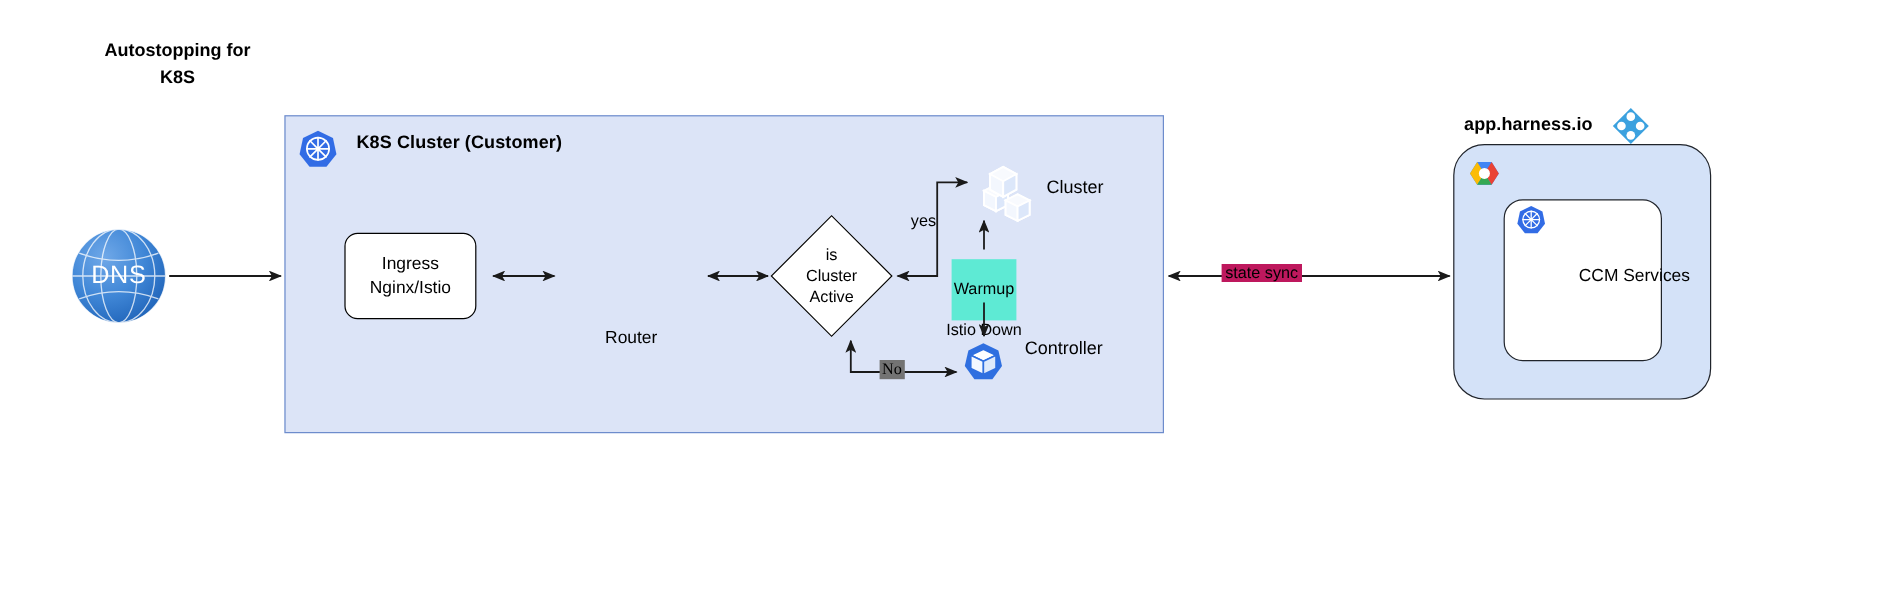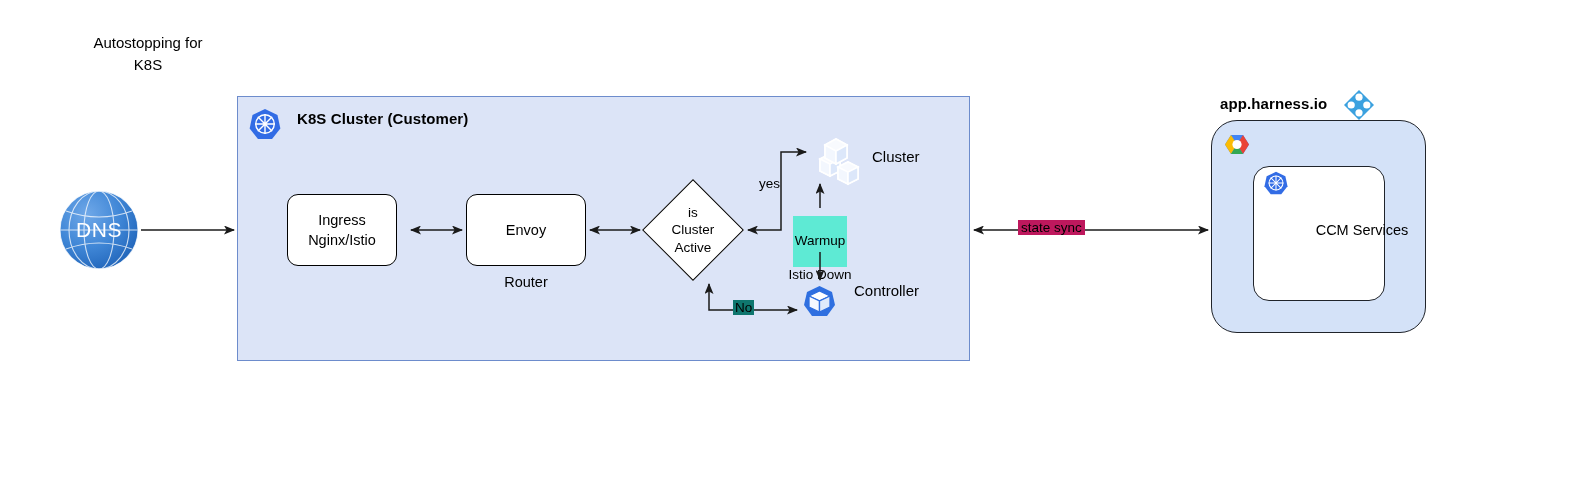--- a/index.html
+++ b/index.html
@@ -17,21 +17,21 @@
   }
   .abs { position: absolute; }
 
   
   #diagram-title {
     left: 28px;
     top: 32px;
     width: 240px;
     text-align: center;
     font-size: 15px;
-    font-weight: normal;
+    font-weight: bold;
     color: #000000;
     line-height: 1.45;
     white-space: pre-line;
   }
 
   
   #cluster-box {
     left: 237px;
     top: 96px;
     width: 733px;
@@ -185,23 +185,23 @@
     padding: 0 3px;
     font-size: 13.5px;
     color: #000000;
   }
   #yes-label {
     left: 759px; top: 176px;
     font-size: 13.5px; color: #000000;
   }
   #no-label {
     left: 733px; top: 300px;
-    background: #0f766e;
+    background: #737373;
     padding: 0 2px;
-    font-size: 13.5px; color: #000000;
+    font-size: 13.5px; color: #000000; font-family: Liberation Serif, serif;
   }
 
   
   #edge-layer {
     left: 0; top: 0;
     width: 1576px; height: 500px;
     pointer-events: none;
   }
 </style>
 </head>
@@ -252,21 +252,20 @@
         <line x1="1" y1="40" x2="79" y2="40"></line>
         <path d="M7 21 Q40 33 73 21"></path>
         <path d="M7 59 Q40 47 73 59"></path>
       </g>
     </svg>
     <div id="dns-label">DNS</div>
   </div>
 
   <div class="abs proc-box" id="ingress-box">Ingress
 Nginx/Istio</div>
-  <div class="abs proc-box" id="envoy-box">Envoy</div>
   <div class="abs" id="router-label">Router</div>
 
   <div class="abs" id="decision-wrap">
     <div id="decision-diamond"></div>
     <div id="decision-text">is
 Cluster
 Active</div>
   </div>
 
   <div class="abs" id="services-icon">

